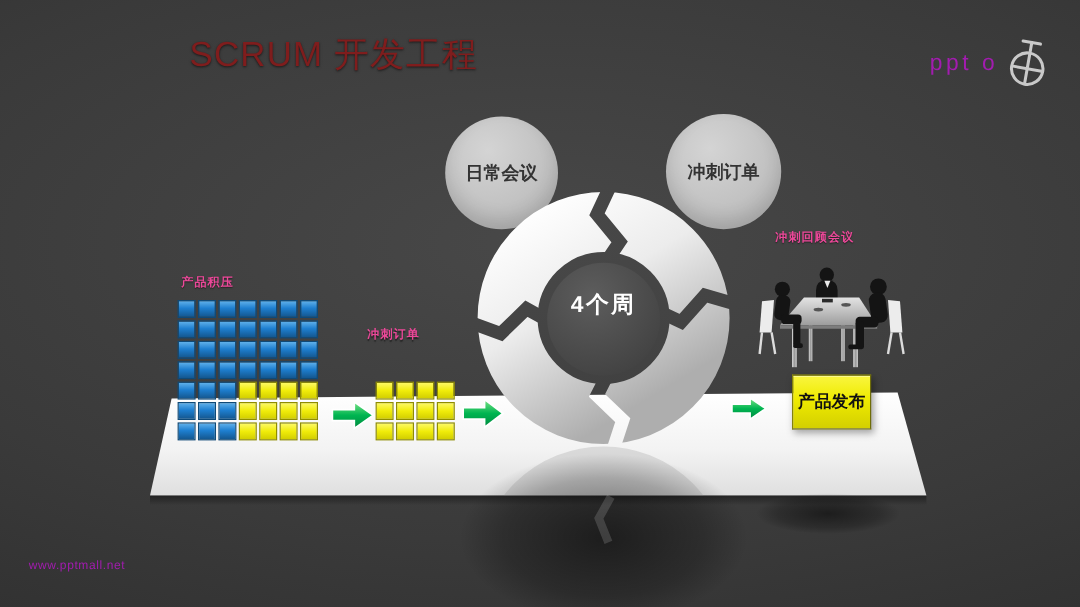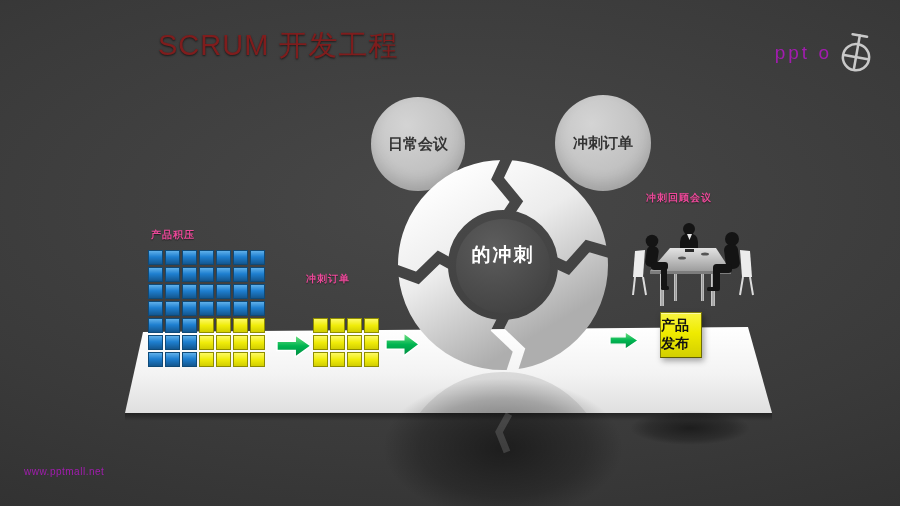--- a/index.html
+++ b/index.html
@@ -36,21 +36,21 @@
   .lbl-retro{left:646px;top:191px;}
   
   .grid{display:grid;gap:2px;}
   .cell{width:15px;height:15px;box-sizing:border-box;}
   .cell--b{background:linear-gradient(180deg,#5fb0ea 0%,#1e7fd0 45%,#14578f 100%);border:1px solid #0f4a78;}
   .cell--y{background:linear-gradient(180deg,#fdf965 0%,#f0ec0a 50%,#d2ce00 100%);border:1px solid #8f8d00;}
   .grid-backlog{left:148px;top:250px;}
   .grid-sprint{left:313px;top:318px;}
   
   .release-box{
-    left:660px;top:312px;width:42px;height:46px;box-sizing:border-box;
+    left:660px;top:312px;width:66px;height:46px;box-sizing:border-box;
     background:linear-gradient(180deg,#f9f540 0%,#efeb00 45%,#d3cf00 100%);
     border:1px solid #83810a;border-right-color:#6e6c08;border-bottom-color:#5f5d06;
     display:flex;align-items:center;justify-content:center;
     font-size:14px;font-weight:bold;color:#111;
     box-shadow:inset 0 1px 0 rgba(255,255,255,.55), 2px 3px 6px rgba(0,0,0,.35);
   }
   
   .ring-text{
     left:443px;top:242px;width:120px;text-align:center;
     font-size:19px;line-height:25px;font-weight:bold;color:#fff;letter-spacing:2px;
@@ -199,21 +199,21 @@
         <path d="M -2,-44 L 10,-64 L -10,-86 L 3,-118" transform="translate(503,265) rotate(176)"></path>
         <path d="M -2,-44 L 10,-64 L -10,-86 L 3,-118" transform="translate(503,265) rotate(268)"></path>
       </g>
     </mask>
   </defs>
   <circle cx="503" cy="265" r="80" fill="none" stroke="url(#ringGrad)" stroke-width="50" mask="url(#gapMask)"></circle>
   <circle cx="503" cy="266" r="47" fill="url(#ctrGrad)"></circle>
 </svg>
 
 <div class="abs ring-text">
-  <div>的冲刺</div>
+  <div>4个周</div>
 </div>
 
 <svg class="abs" style="left:625px;top:213px" width="135" height="100" viewBox="0 0 135 100">
   <defs>
     <linearGradient id="tableGrad" x1="0" y1="0" x2="0" y2="1">
       <stop offset="0" stop-color="#e3e3e3"></stop>
       <stop offset="1" stop-color="#9d9d9d"></stop>
     </linearGradient>
     <linearGradient id="legGrad" x1="0" y1="0" x2="1" y2="0">
       <stop offset="0" stop-color="#d6d6d6"></stop>

